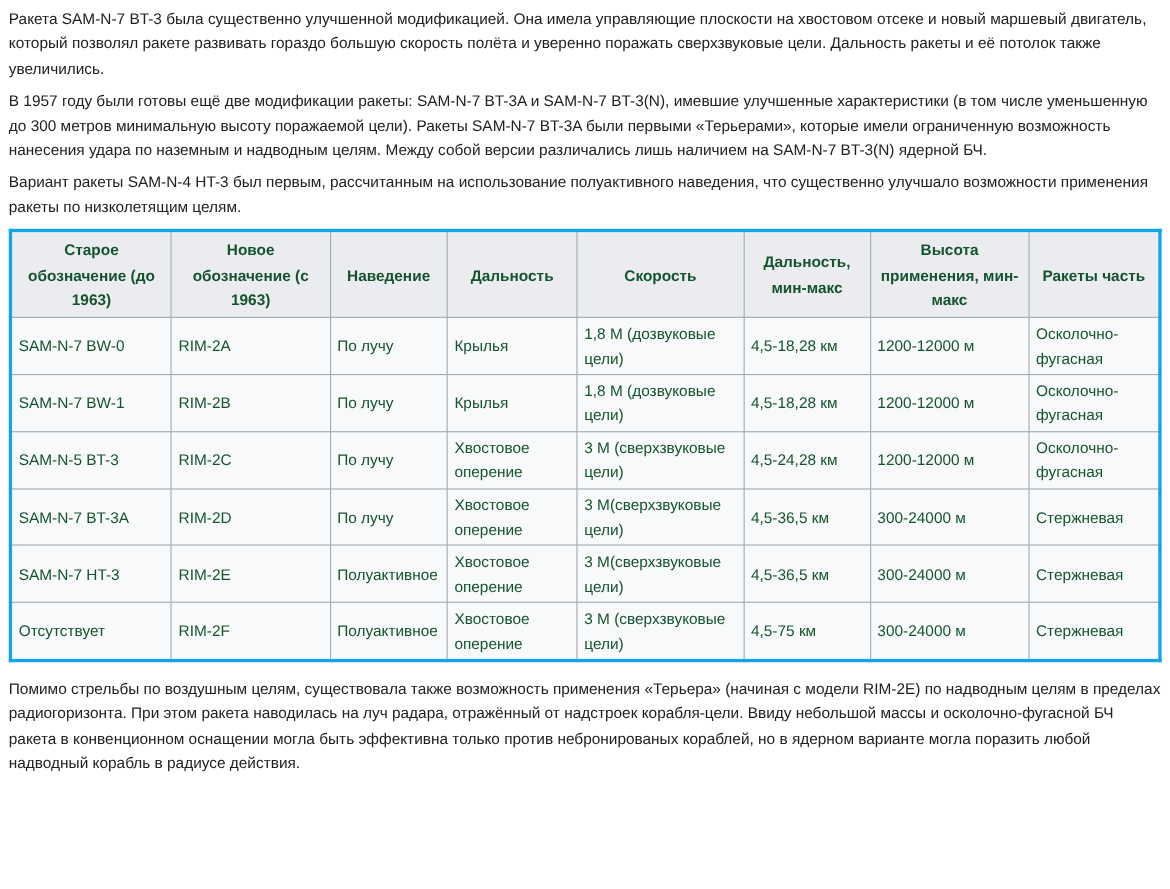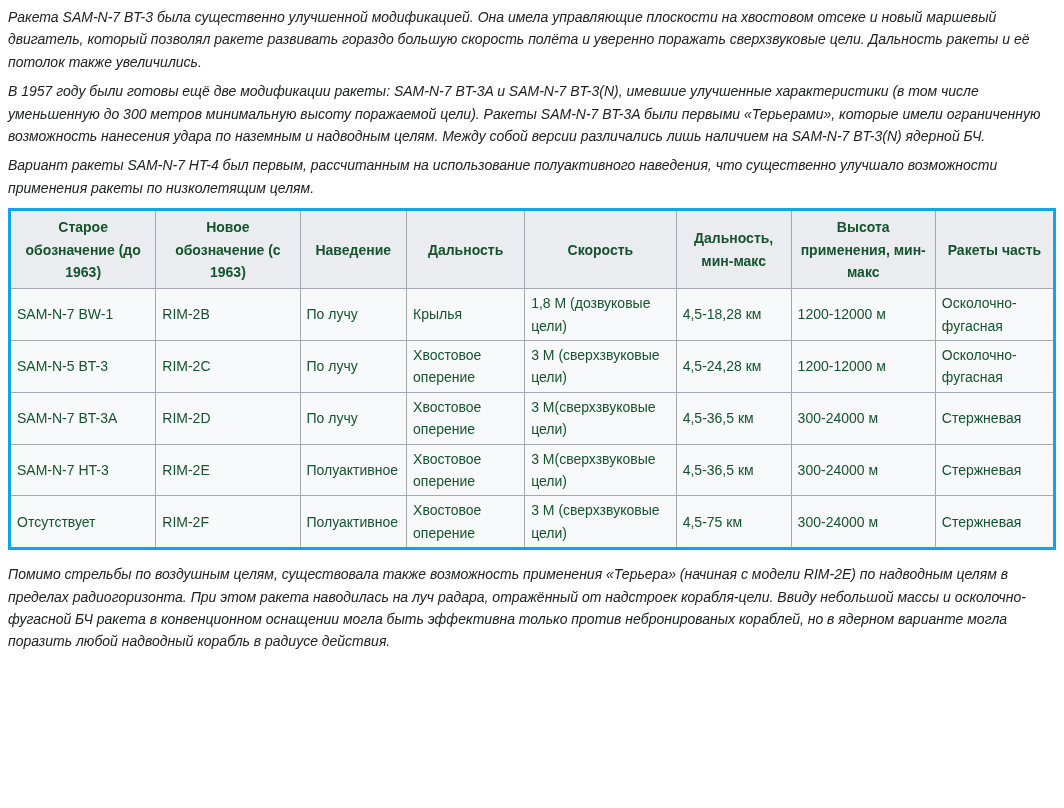--- a/index.html
+++ b/index.html
@@ -12,21 +12,20 @@
     color: #202122;
     font-family: "Liberation Sans", "DejaVu Sans", sans-serif;
     font-size: 14px;
     line-height: 1.6;
   }
   .content {
     padding: 6px 8px 10px 8px;
   }
   p.para {
     margin: 0 0 7px 0;
-    font-style: italic;
   }
   table.wikitable {
     width: 100%;
     border-collapse: collapse;
     background: #f8f9fa;
     color: #14532d;
     margin: 9px 0 13px 0;
     border: 3px solid #0ea5e9;
     table-layout: fixed;
   }
@@ -54,21 +53,21 @@
   col.c7 { width: 13.8%; }
   col.c8 { width: 11.4%; }
 </style>
 </head>
 <body>
 
 <div class="content">
 
   <p class="para">Ракета SAM-N-7 BT-3 была существенно улучшенной модификацией. Она имела управляющие плоскости на хвостовом отсеке и новый маршевый двигатель, который позволял ракете развивать гораздо большую скорость полёта и уверенно поражать сверхзвуковые цели. Дальность ракеты и её потолок также увеличились.</p>
   <p class="para">В 1957 году были готовы ещё две модификации ракеты: SAM-N-7 BT-3A и SAM-N-7 BT-3(N), имевшие улучшенные характеристики (в том числе уменьшенную до 300 метров минимальную высоту поражаемой цели). Ракеты SAM-N-7 BT-3A были первыми «Терьерами», которые имели ограниченную возможность нанесения удара по наземным и надводным целям. Между собой версии различались лишь наличием на SAM-N-7 BT-3(N) ядерной БЧ.</p>
-  <p class="para">Вариант ракеты SAM-N-7 HT-4 был первым, рассчитанным на использование полуактивного наведения, что существенно улучшало возможности применения ракеты по низколетящим целям.</p>
+  <p class="para">Вариант ракеты SAM-N-4 HT-3 был первым, рассчитанным на использование полуактивного наведения, что существенно улучшало возможности применения ракеты по низколетящим целям.</p>
 
   <table class="wikitable">
     <colgroup>
       <col class="c1">
         <col class="c2">
         <col class="c3">
         <col class="c4">
       <col class="c5">
         <col class="c6">
         <col class="c7">
@@ -80,20 +79,30 @@
         <th>Новое обозначение (с 1963)</th>
         <th>Наведение</th>
         <th>Дальность</th>
         <th>Скорость</th>
         <th>Дальность, мин-макс</th>
         <th>Высота применения, мин-макс</th>
         <th>Ракеты часть</th>
       </tr>
     </thead>
     <tbody>
+        <tr>
+          <td>SAM-N-7 BW-0</td>
+          <td>RIM-2A</td>
+          <td>По лучу</td>
+          <td>Крылья</td>
+          <td>1,8 М (дозвуковые цели)</td>
+          <td>4,5-18,28 км</td>
+          <td>1200-12000 м</td>
+          <td>Осколочно-фугасная</td>
+        </tr>
         <tr>
           <td>SAM-N-7 BW-1</td>
           <td>RIM-2B</td>
           <td>По лучу</td>
           <td>Крылья</td>
           <td>1,8 М (дозвуковые цели)</td>
           <td>4,5-18,28 км</td>
           <td>1200-12000 м</td>
           <td>Осколочно-фугасная</td>
         </tr>

